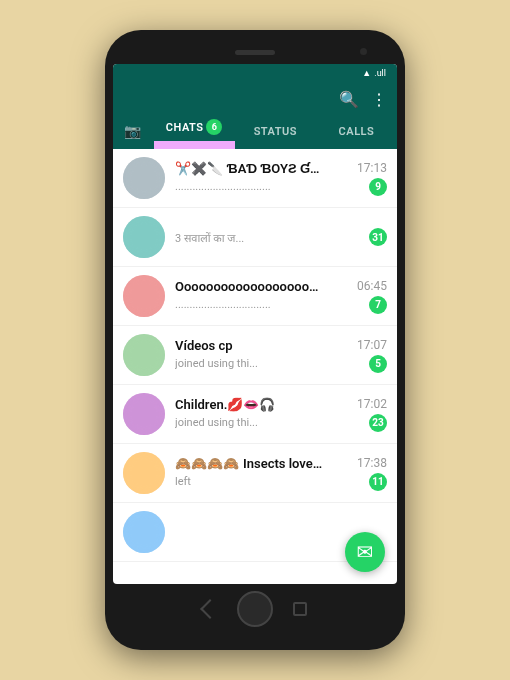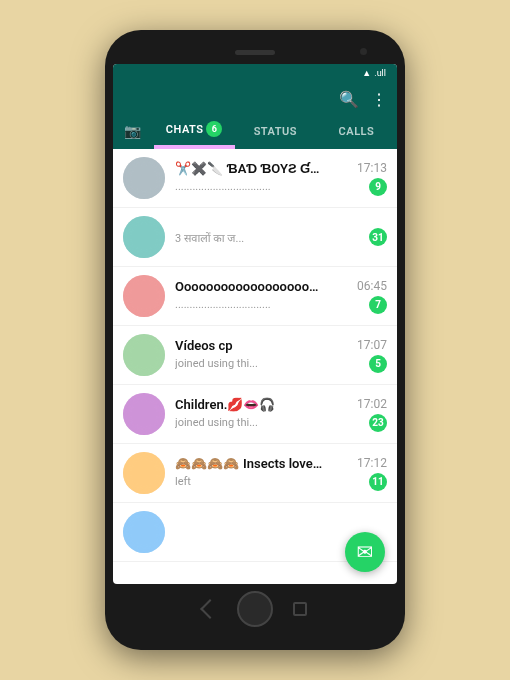--- a/index.html
+++ b/index.html
@@ -101,21 +101,21 @@
       color: rgba(255,255,255,0.7);
       font-size: 11px;
       font-weight: 600;
       letter-spacing: 0.5px;
       height: 100%;
       cursor: pointer;
       position: relative;
     }
     .tab-item.active {
       color: white;
-      border-bottom: 4px solid #f0abfc;
+      border-bottom: 8px solid #f0abfc;
     }
     .tab-camera {
       flex: 0.5;
       color: rgba(255,255,255,0.7);
       font-size: 14px;
       display: flex;
       justify-content: center;
       align-items: center;
       cursor: pointer;
     }
@@ -376,21 +376,21 @@
         </div>
       </div>
     </div>
           <div class="chat-item">
       <div class="avatar" style="background:#ffcc80;">
         <div class="avatar-blur" style="background:#ffcc80;"></div>
       </div>
       <div class="chat-content">
         <div class="chat-top">
           <span class="chat-name">🙈🙈🙈🙈 Insects lover🙈🙈...</span>
-          <span class="chat-time">17:12</span>
+          <span class="chat-time">17:38</span>
         </div>
         <div class="chat-bottom">
           <span class="chat-preview">left</span>
           <span class="unread-badge">11</span>
         </div>
       </div>
     </div>
           <div class="chat-item">
       <div class="avatar" style="background:#90caf9;">
         <div class="avatar-blur" style="background:#90caf9;"></div>

